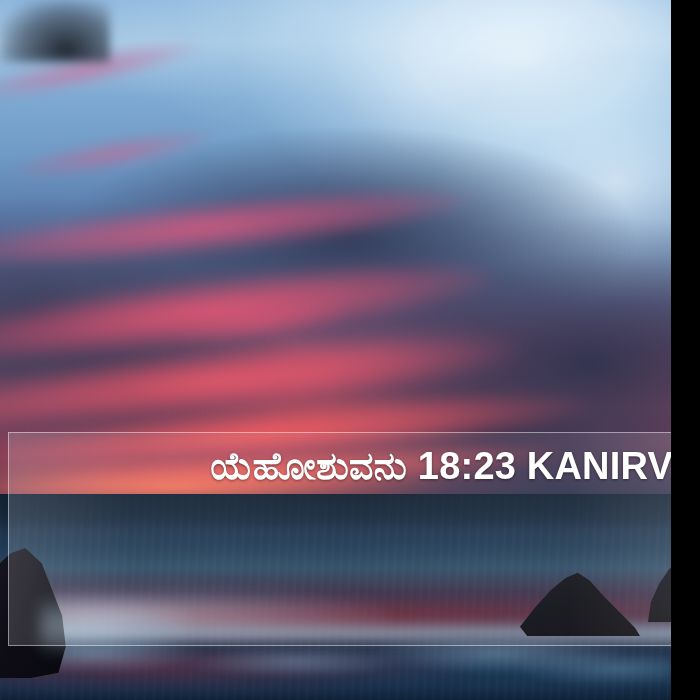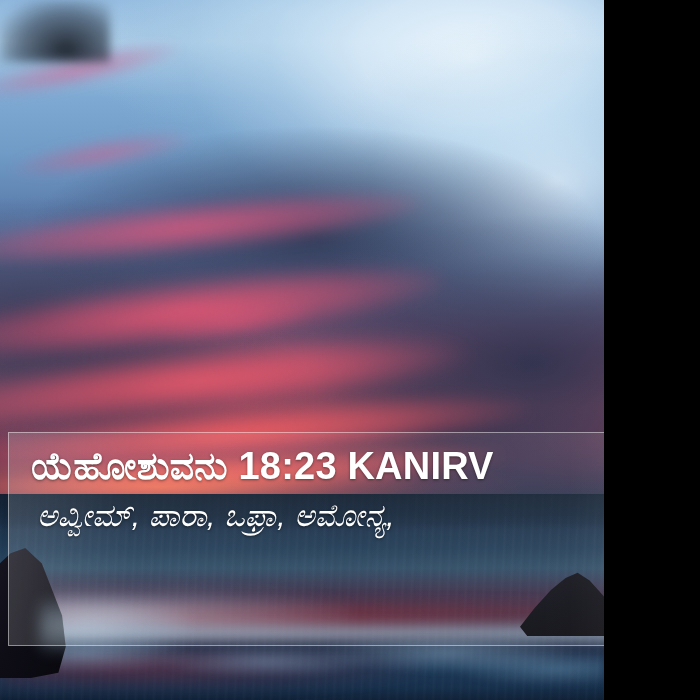--- a/index.html
+++ b/index.html
@@ -6,24 +6,25 @@
     margin: 0;
     padding: 0;
     background: #000;
   }
   body {
     font-family: "Liberation Sans", sans-serif;
   }
 
   #scene {
     position: relative;
-    width: 604px;
+    width: 671px;
     height: 700px;
     overflow: hidden;
     background: #14243a;
+    text-align: right;
   }
 
   
 
   .layer {
     position: absolute;
     inset: 0;
     pointer-events: none;
   }
 
@@ -517,17 +518,16 @@
   <div class="rock" id="rock-far-right"></div>
   <div class="rock" id="rock-center"></div>
   <div class="rock" id="rock-left"></div>
   <div id="rock-left-spray"></div>
 
   <div class="layer" id="vignette"></div>
 
   <div id="verse-banner">
     <div id="verse-banner-inner">
       <div id="verse-reference">ಯೆಹೋಶುವನು 18:23 KANIRV</div>
-      <div id="verse-text">ಅವ್ವೀಮ್, ಪಾರಾ, ಒಫ್ರಾ, ಅಮೋನ್ಯ,</div>
     </div>
   </div>
 
 </div>
 
 </body></html>

